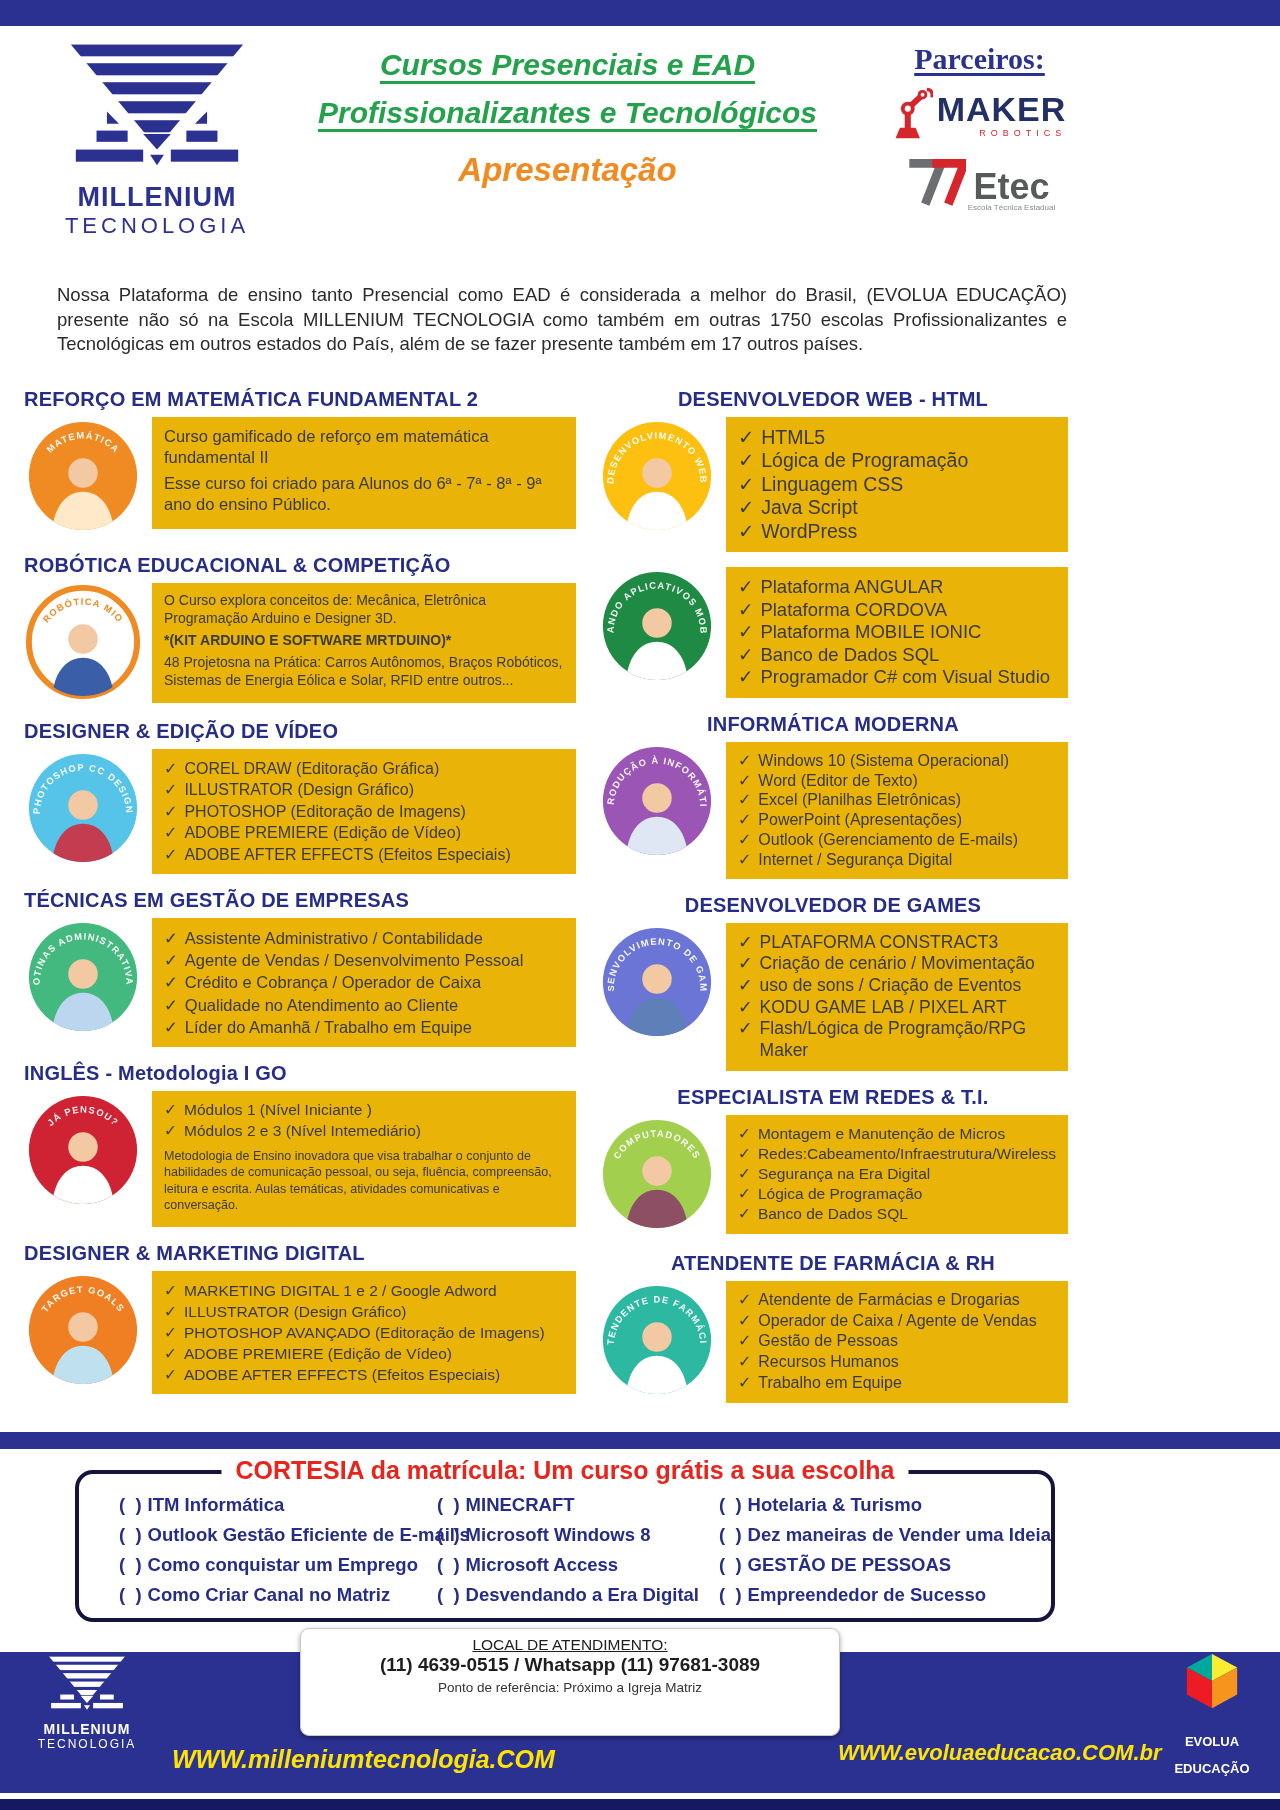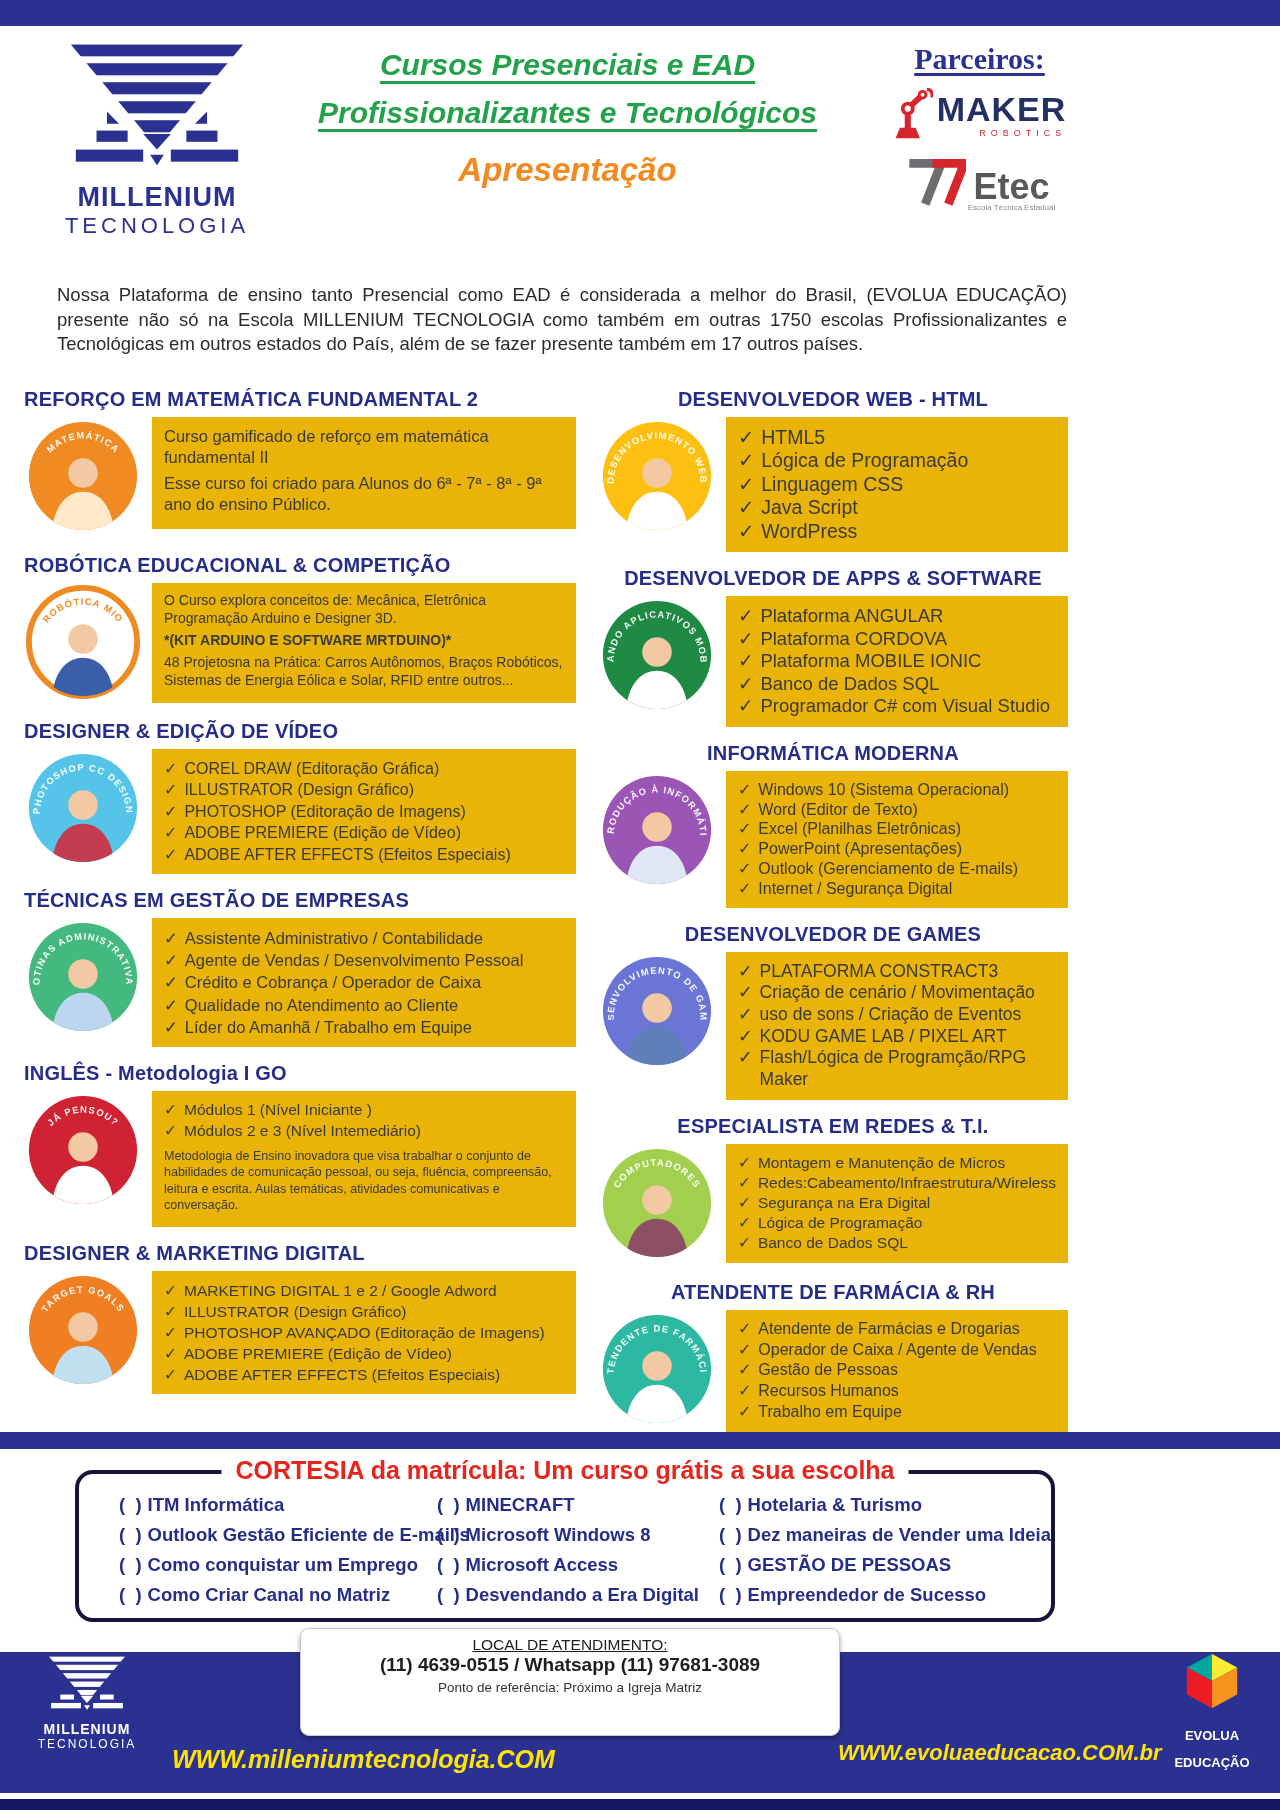--- a/index.html
+++ b/index.html
@@ -85,21 +85,21 @@
   .local-title { font-size:15.5px; text-decoration:underline; }
   .local-addr  { font-size:19px; font-weight:bold; margin-top:6px; }
   .local-phone { font-size:19px; font-weight:bold; }
   .local-ref   { font-size:13.5px; margin-top:4px; color:#333; }
   .foot-logo { position:absolute; left:32px; top:1656px; width:110px; text-align:center; color:#ffffff; }
   .foot-logo .n1 { font-size:14px; font-weight:bold; letter-spacing:1px; margin-top:3px; }
   .foot-logo .n2 { font-size:12px; letter-spacing:2px; }
   .url-left  { position:absolute; left:172px; top:1745px; color:#ffe400; font-weight:bold; font-style:italic; font-size:25px; }
   .url-right { position:absolute; left:838px; top:1740px; color:#ffe400; font-weight:bold; font-style:italic; font-size:22px; }
   .evolua { position:absolute; left:1162px; top:1650px; width:100px; text-align:center; color:#ffffff; }
-  .evolua .e1 { font-size:13px; font-weight:bold; margin-top:12px; }
+  .evolua .e1 { font-size:13px; font-weight:bold; margin-top:18px; }
   .evolua .e2 { font-size:13px; font-weight:bold;margin-top:12px; }
 </style>
 </head>
 <body>
 
 <div class="page">
 
   <div class="topbar"></div>
 
   <div class="logo-block">
@@ -434,21 +434,20 @@
                 <span>Java Script</span>
               </div>
               <div class="chk">
                 <span class="tick">✓</span>
                 <span>WordPress</span>
               </div>
             </div>
           </div>
         </section>
         <section class="section" id="sec-apps">
-          <h2 class="sec-h">DESENVOLVEDOR DE APPS &amp; SOFTWARE</h2>
           <div class="sec-row">
             <div class="photo"><svg viewBox="0 0 120 120" width="118" height="118">
     <defs>
       <path id="arc7" d="M16,66 A44,44 0 0 1 104,66"></path>
       <clipPath id="cl7">
                     <circle cx="60" cy="60" r="55"></circle>
                   </clipPath>
     </defs>
     <circle cx="60" cy="60" r="55" fill="#1f8a43"></circle>
     <g clip-path="url(#cl7)">

